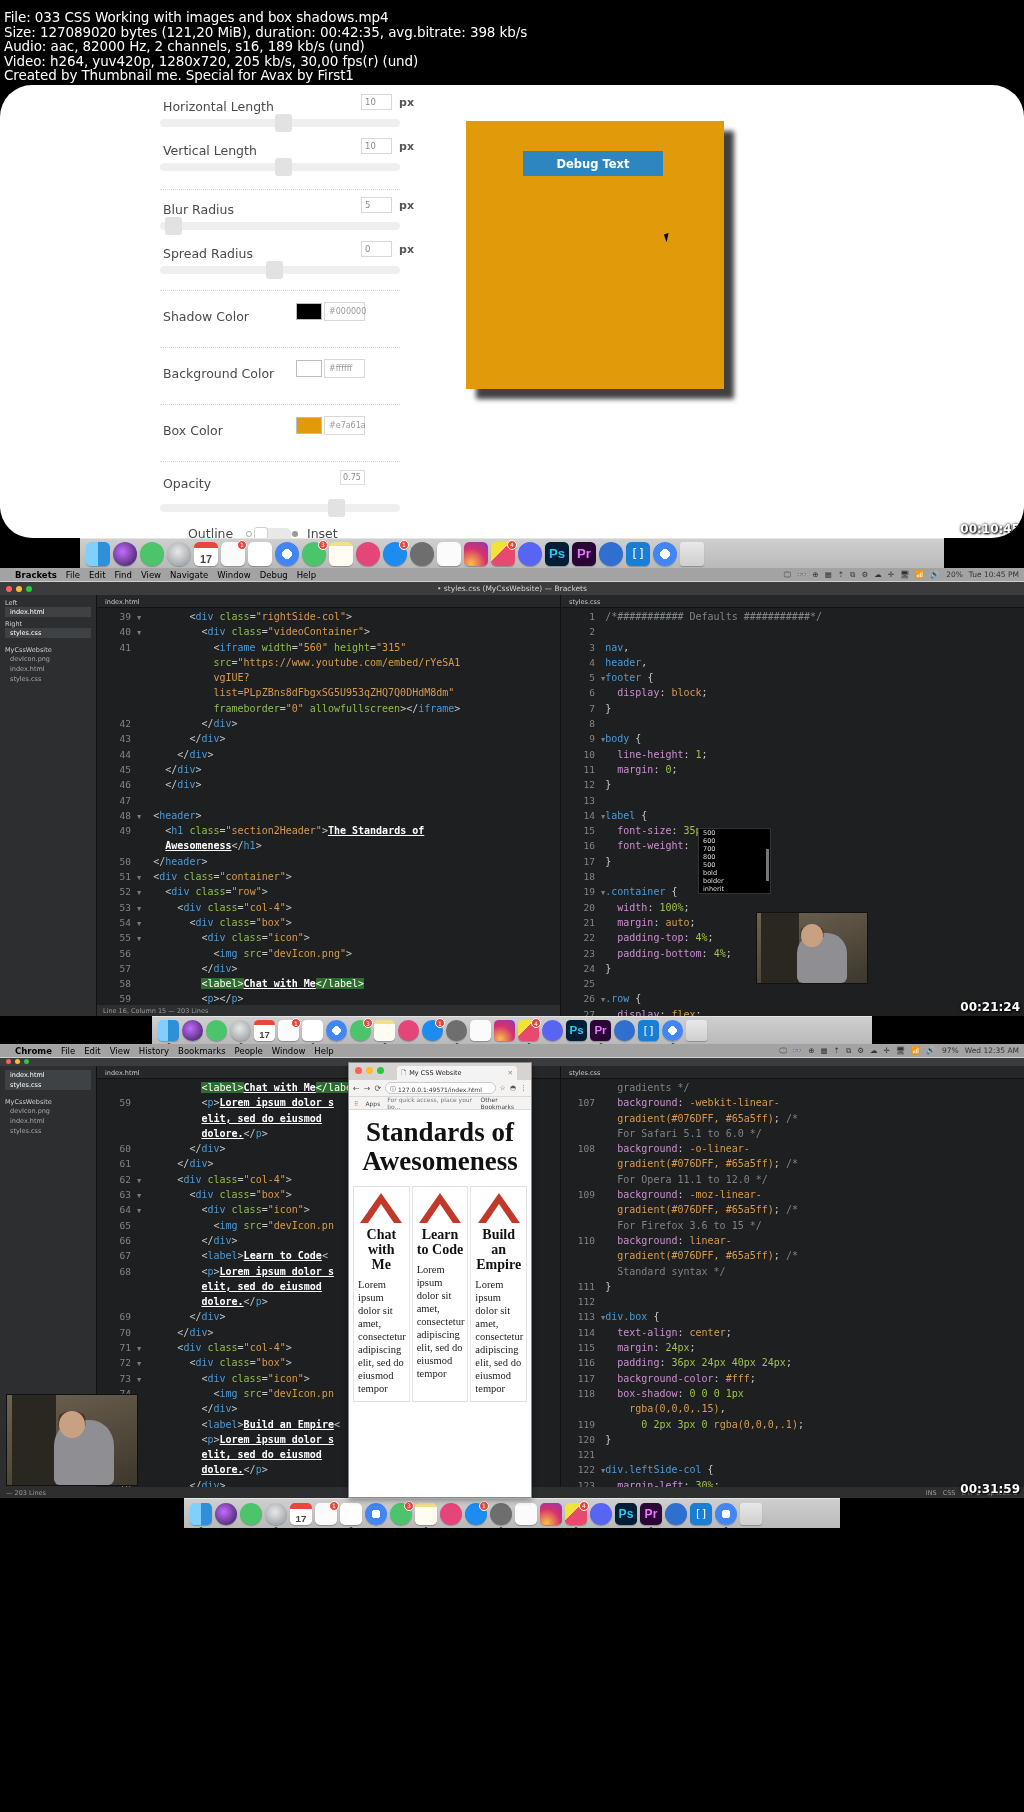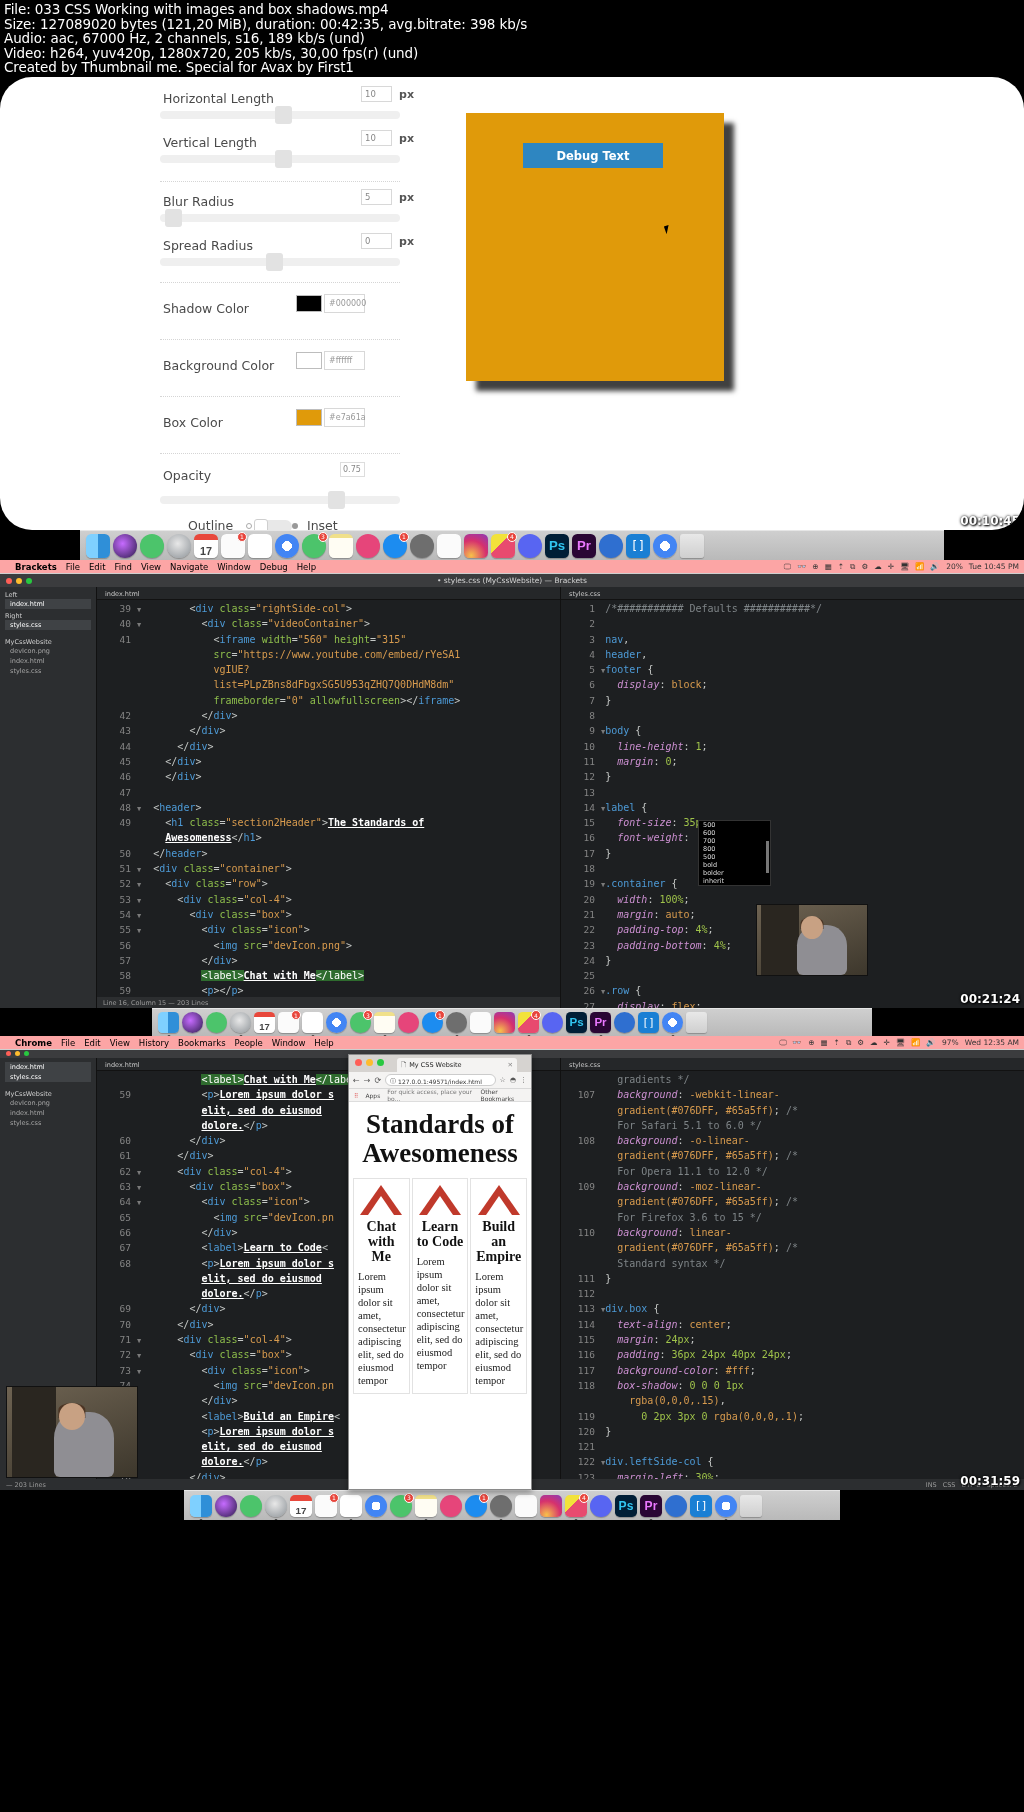--- a/index.html
+++ b/index.html
@@ -11,20 +11,21 @@
   }
 
   
   .info-header{
     background:#000; color:#fff;
     padding:2px 4px 3px 4px;
     font-family:"DejaVu Sans", sans-serif;
     font-size:13.5px; line-height:14.6px;
     letter-spacing:-0.1px;
     height:77px;
+    margin-top:8px;
   }
   .info-header div{ white-space:nowrap; }
 
   
   .frame{ position:relative; overflow:hidden; background:#fff;border-radius:32px; }
 
   
   
   
   #panel1{ height:453px; background:#fff; position:relative; }
@@ -162,21 +163,21 @@
   .dotind{
     position:absolute; bottom:-5px; left:50%; transform:translateX(-50%);
     width:3px;height:3px;border-radius:50%;background:#444;
   }
 
   
   
   
   .menubar{
     display:flex; align-items:center;
-    background:#fca5a5; height:14px;
+    background:#a3a3a3; height:14px;
     font-size:8.5px; color:#000; padding-left:6px; gap:9px;
     font-family:"DejaVu Sans", sans-serif;
     border-bottom:1px solid #cfcfcf;
   }
   .menubar .apple{ font-size:9px; }
   .menubar .strong{ font-weight:bold; }
   .menubar .right{
     margin-left:auto; display:flex; gap:6px; align-items:center;
     padding-right:5px; font-size:7.5px; color:#333;
   }
@@ -217,21 +218,21 @@
     display:inline-block; width:34px; text-align:right;
     color:#848484; margin-right:6px; font-size:9.5px;
   }
   .code .caret{ color:#7a7a7a; font-size:7px; }
   .tag{ color:#4d9ad6; }
   .attr{ color:#8fbf4c; }
   .val{ color:#d89b4e; }
   .punc{ color:#c5c8c6; }
   .txt{ color:#fff; font-weight:bold;text-decoration:underline; }
   .cmt{ color:#7e8487; }
-  .prop{ color:#cb8fd0;font-style:italic; }
+  .prop{ color:#cb8fd0; }
   .num{ color:#9fc34a; }
   .sel{ color:#4d9ad6; }
   .hl{ background:#2e6b2e; color:#fff; }
 
   .statusbar{
     position:absolute; bottom:0; left:0; right:0; height:11px;
     background:#2c2e30; color:#9a9a9a; font-size:6.5px;
     padding:2px 6px; display:flex;
     font-family:"DejaVu Sans", sans-serif;
   }
@@ -341,21 +342,21 @@
     font-family:"Liberation Serif", serif; font-size:10.5px;
     line-height:13px; color:#222; text-align:left;
   }
 </style>
 </head>
 <body>
 
 <div class="info-header">
   <div>File: 033 CSS Working with images and box shadows.mp4</div>
   <div>Size: 127089020 bytes (121,20 MiB), duration: 00:42:35, avg.bitrate: 398 kb/s</div>
-  <div>Audio: aac, 67000 Hz, 2 channels, s16, 189 kb/s (und)</div>
+  <div>Audio: aac, 82000 Hz, 2 channels, s16, 189 kb/s (und)</div>
   <div>Video: h264, yuv420p, 1280x720, 205 kb/s, 30,00 fps(r) (und)</div>
   <div>Created by Thumbnail me. Special for Avax by First1</div>
 </div>
 
 <div id="panel1" class="frame">
   <div class="gen-wrap">
     <div class="gen-left">
       <div id="p1-controls">
           <div class="ctl-row">
             <div class="ctl-label">Horizontal Length</div>

